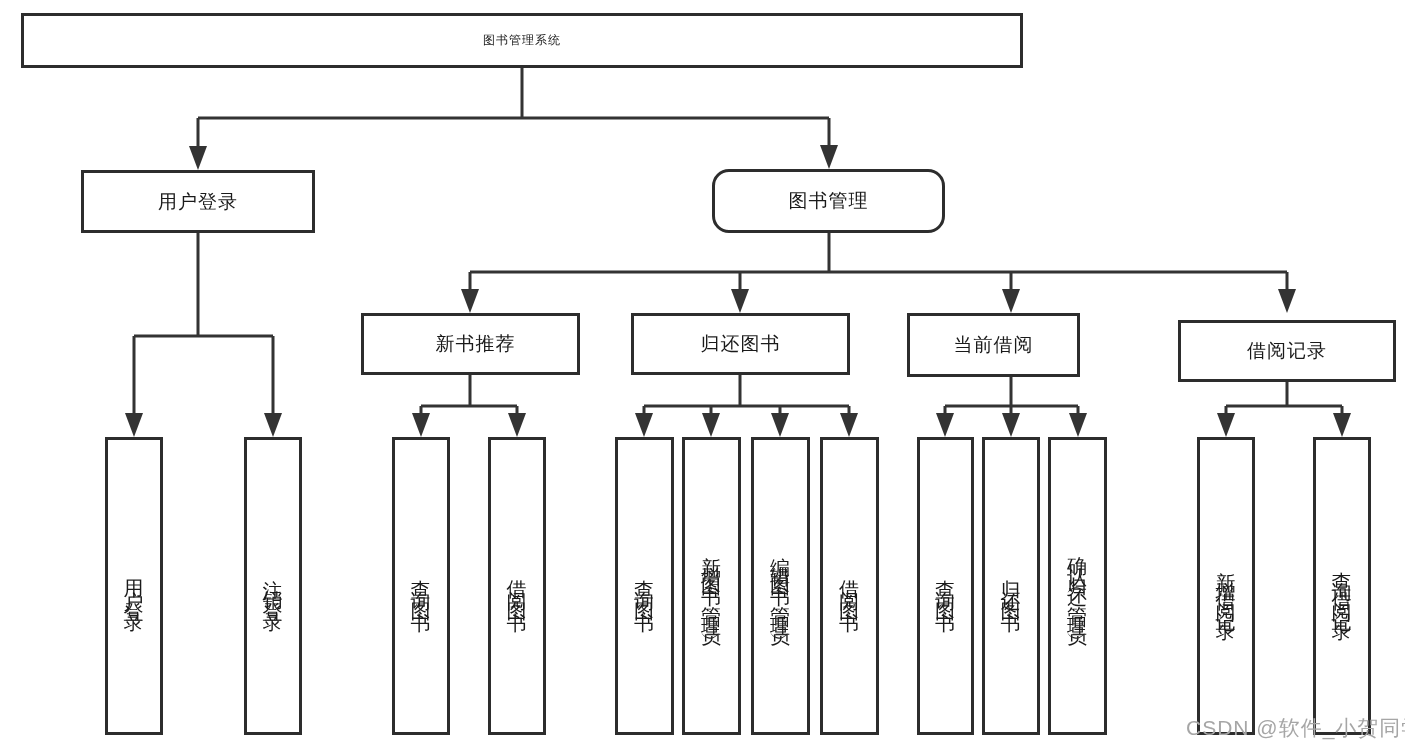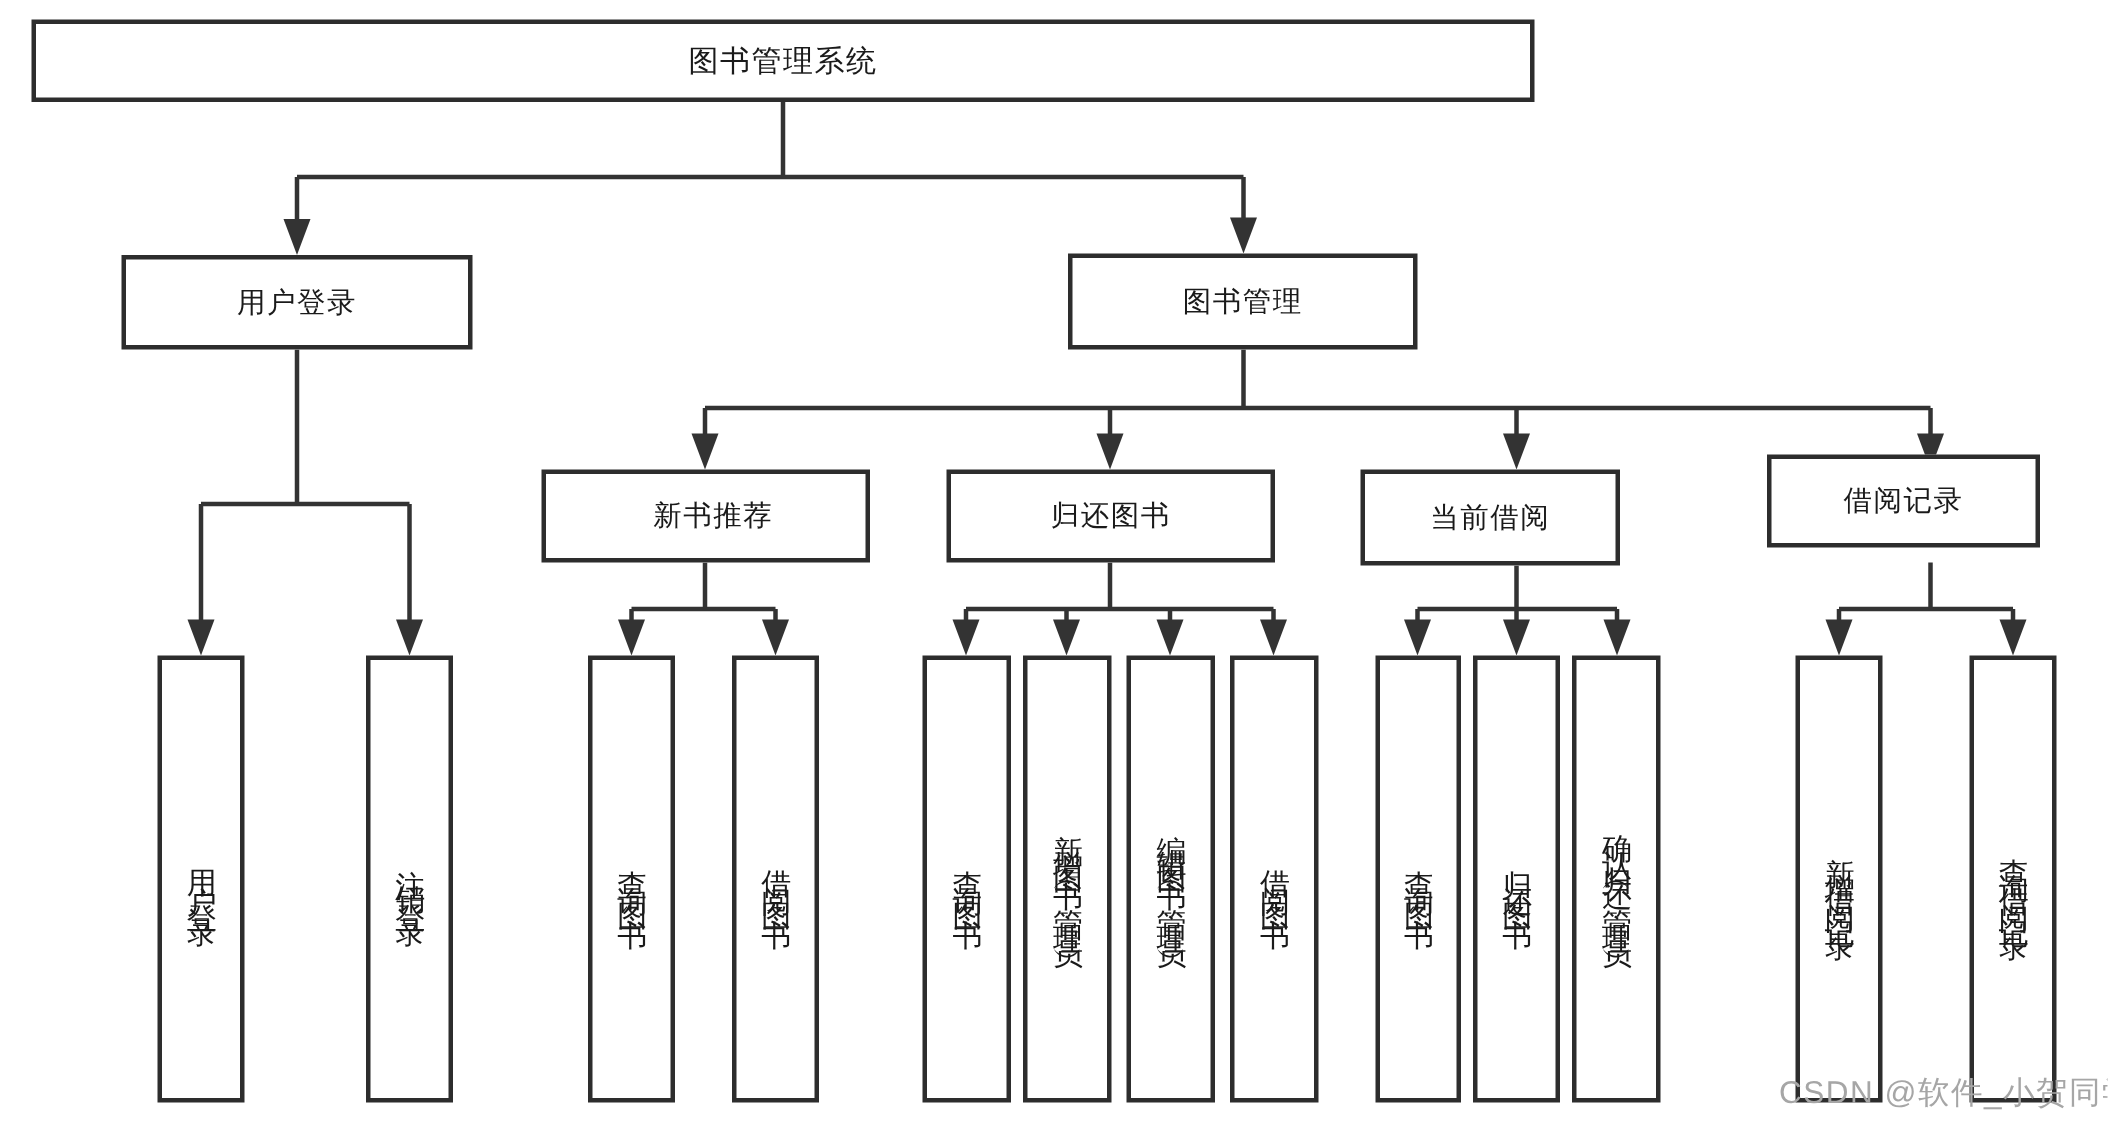--- a/index.html
+++ b/index.html
@@ -21,27 +21,27 @@
 
   .node {
     position: absolute; z-index: 2;
     background: #ffffff;
     border: 3px solid #2d2d2d;
     display: flex; align-items: center; justify-content: center;
     font-size: 19px; color: #1a1a1a;
     letter-spacing: 1px;
     white-space: nowrap;
   }
-  #n-root          { left: 21px;   top: 13px;  width: 1002px; height: 55px; font-size: 20px; }
+  #n-root          { left: 21px;   top: 13px;  width: 1002px; height: 55px; font-size: 12px; }
   #n-user-login    { left: 81px;   top: 170px; width: 234px;  height: 63px; }
-  #n-book-mgmt     { left: 712px;  top: 169px; width: 233px;  height: 64px; }
+  #n-book-mgmt     { left: 712px;  top: 169px; width: 233px;  height: 64px; border-radius: 17px; }
   #n-new-book      { left: 361px;  top: 313px; width: 219px;  height: 62px; padding-left: 10px; }
   #n-book-borrow   { left: 631px;  top: 313px; width: 219px;  height: 62px; }
   #n-current-borrow{ left: 907px;  top: 313px; width: 173px;  height: 64px; }
-  #n-borrow-record { left: 1178px; top: 303px; width: 182px;  height: 62px; }
+  #n-borrow-record { left: 1178px; top: 320px; width: 218px;  height: 62px; }
 
   .leaf {
     position: absolute; z-index: 2;
     top: 437px; height: 298px;
     background: #ffffff;
     border: 3px solid #2d2d2d;
     display: flex; align-items: center; justify-content: center;
     writing-mode: vertical-rl;
     text-orientation: upright;
     font-size: 20px; line-height: 1;

